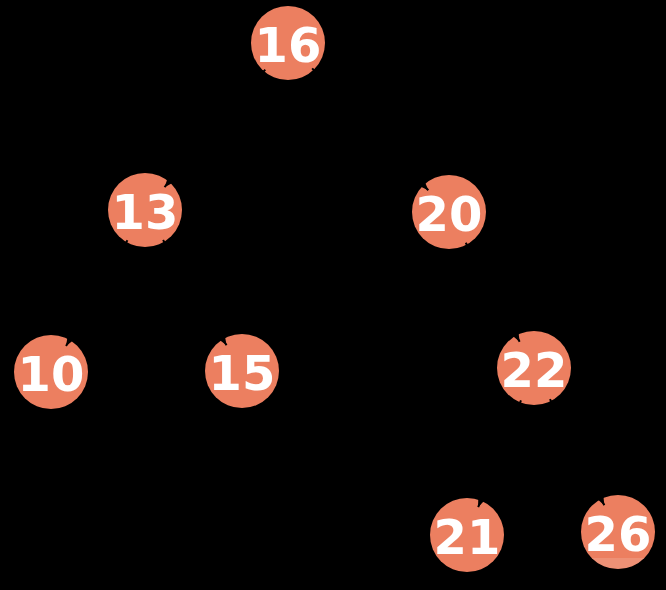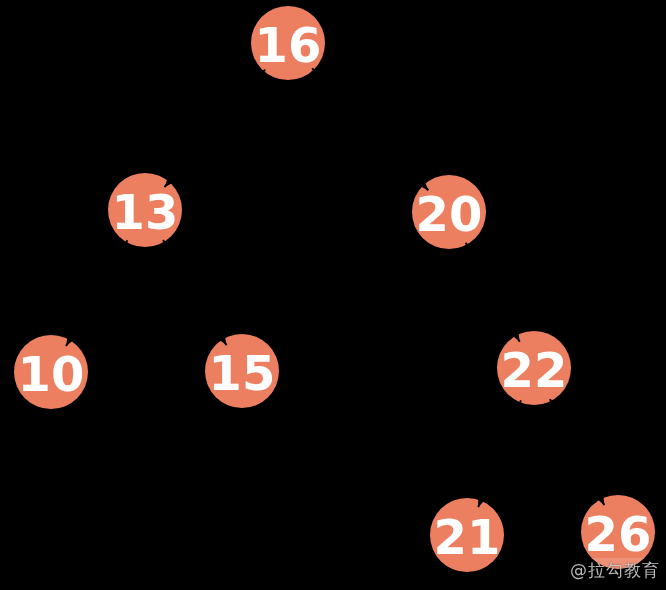--- a/index.html
+++ b/index.html
@@ -76,14 +76,13 @@
         <line x1="265.2354147047795" y1="69.58521499511767" x2="164.5125016816176" y2="187.21267286132772" stroke="#000000" stroke-width="2" marker-end="url(#arrowhead)"></line>
         <line x1="312.1416750209407" y1="68.34126135738492" x2="428.30713569633656" y2="190.27891883652723" stroke="#000000" stroke-width="2" marker-end="url(#arrowhead)"></line>
         <line x1="127.43427393925748" y1="240.27284704085415" x2="66.05633662349359" y2="346.0518453935536" stroke="#000000" stroke-width="2" marker-end="url(#arrowhead)"></line>
         <line x1="163.06208825092352" y1="239.97934235462563" x2="226.518210070637" y2="345.3034208388923" stroke="#000000" stroke-width="2" marker-end="url(#arrowhead)"></line>
         <line x1="465.7460194945246" y1="242.73387107230397" x2="519.6462690046932" y2="341.65668193802514" stroke="#000000" stroke-width="2" marker-end="url(#arrowhead)"></line>
         <line x1="520.9677969575137" y1="400.48325235963006" x2="478.17045975070255" y2="507.15721226317424" stroke="#000000" stroke-width="2" marker-end="url(#arrowhead)"></line>
         <line x1="549.955655443198" y1="399.15151777005326" x2="604.3237239058303" y2="505.29869905424005" stroke="#000000" stroke-width="2" marker-end="url(#arrowhead)"></line>
       </g>
       <rect x="579" y="558" width="78" height="32" fill="#ffffff" opacity="0.14" clip-path="url(#wm-node-clip)"></rect>
     </svg>
-  <div class="watermark">@拉勾教育</div>
 </div>
 
 </body></html>

